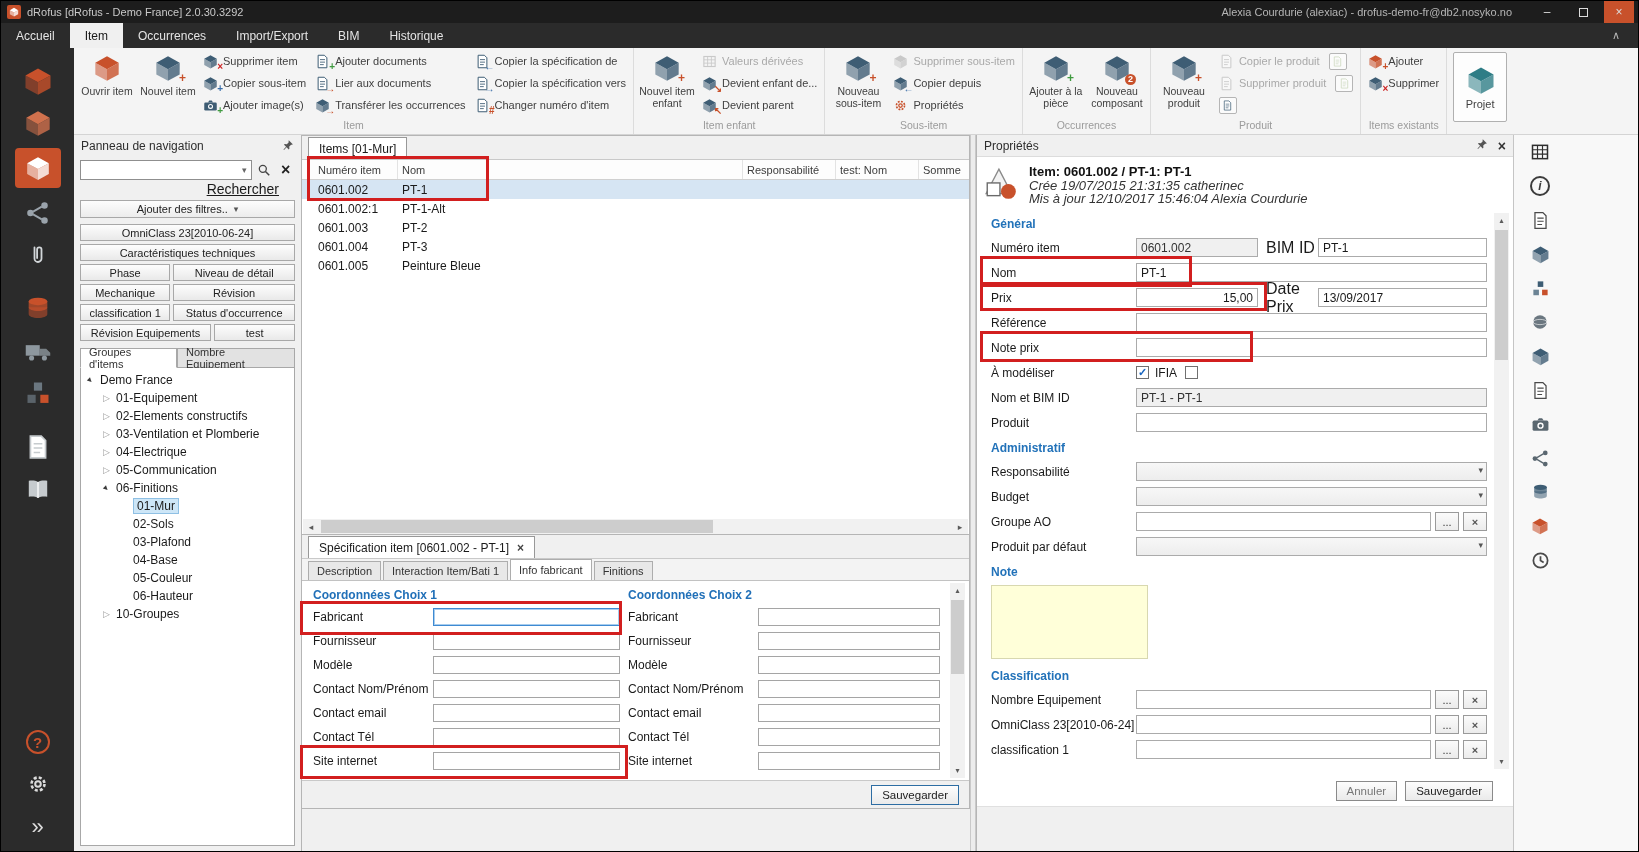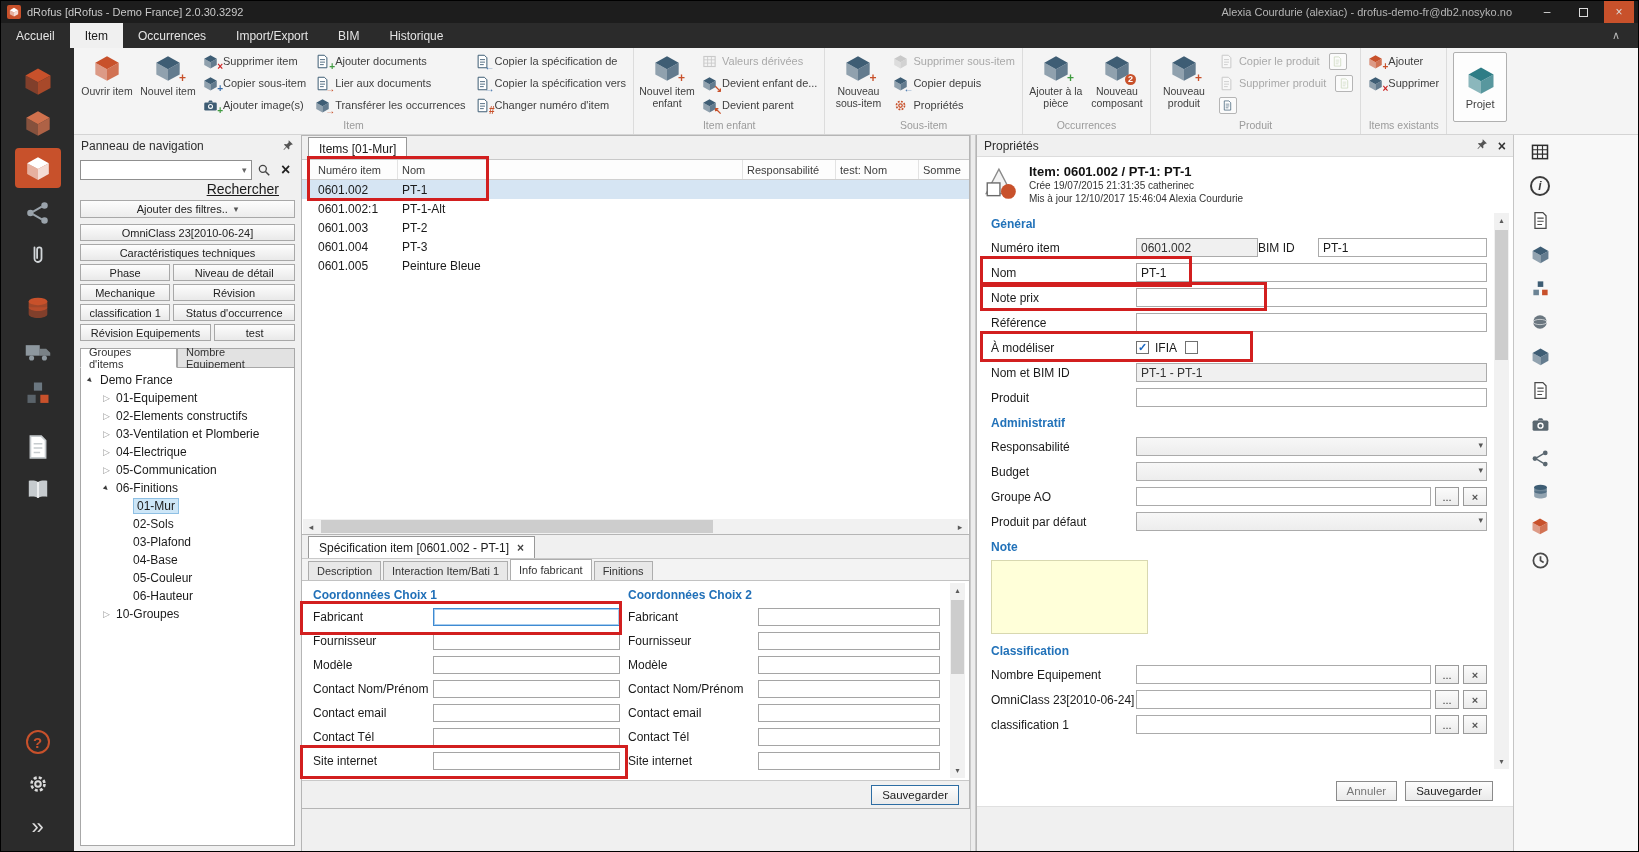--- a/index.html
+++ b/index.html
@@ -139,27 +139,27 @@
   .btn { height:20px; padding:0 10px; border:1px solid #8a8a8a; background:linear-gradient(#fdfdfd,#eaeaea); font-size:11.5px; color:#222; display:flex; align-items:center; justify-content:center; }
   .btn.default { border-color:#2d6da3; }
 
   
   .props-panel { width:537px; background:#fff; border-left:1px solid #b5b5b5; display:flex; flex-direction:column; flex:none; }
   .props-header { height:22px; background:#f0f0f0; display:flex; align-items:center; padding:0 7px; font-size:12px; color:#2e2e2e; border-bottom:1px solid #dcdcdc; flex:none; }
   .props-header .sp { flex:1; }
   .ph-x { font-size:14px; font-weight:bold; color:#333; margin-left:10px; }
   .pitem-head { height:54px; display:flex; align-items:center; gap:10px; padding:0 6px; flex:none; }
   .pitem-title { font-size:13px; font-weight:bold; color:#111; }
-  .pitem-meta { font-size:10px; color:#333; line-height:13px; }
+  .pitem-meta { font-size:13px; font-style:italic; color:#333; line-height:13px; }
   .props-content { height:565px; position:relative; flex:none; overflow:hidden; }
   .psec { color:#2272b9; font-weight:bold; font-size:12px; padding:6px 0 2px 14px; height:24px; }
   .psec.first { padding-top:6px; height:24px; }
   .prow { display:flex; align-items:center; height:25px; padding:0 26px 0 14px; }
   .plabel { width:145px; font-size:12px; flex:none; }
-  .plabel2 { width:60px; font-size:12px; flex:none; }
+  .plabel2 { width:60px; font-size:16px; flex:none; padding-left:8px; }
   .pfield { height:19px; border:1px solid #ababab; background:#fff; font:12px "Liberation Sans",sans-serif; padding:0 4px; color:#1a1a1a; }
   input.pfield { outline:none; }
   .ro { background:#f0f0f0; color:#333; }
   .w1 { width:122px; flex:none; }
   .fx { flex:1; min-width:0; }
   .tr { text-align:right; }
   .cb { width:13px; height:13px; border:1px solid #707070; background:#fff; display:inline-flex; align-items:center; justify-content:center; flex:none; }
   .cb.checked::after { content:"✓"; color:#1a66c0; font-size:11px; font-weight:bold; line-height:11px; }
   .cblabel { font-size:12px; margin:0 8px 0 6px; }
   .pdrop { flex:1; height:19px; border:1px solid #ababab; background:linear-gradient(#f7f7f7,#ededed); position:relative; min-width:0; }
@@ -910,25 +910,31 @@
               <span class="plabel">Numéro item</span>
               <input class="pfield ro w1" readonly="" value="0601.002" style="">
               <span class="plabel2">BIM ID</span>
               <input class="pfield fx" value="PT-1" style="">
             </div>
             <div class="prow">
               <span class="plabel">Nom</span>
               <input class="pfield fx" value="PT-1" style="">
             </div>
             <div class="prow">
+              <span class="plabel">Prix</span>
+              <input class="pfield w1 tr" value="15,00" style="">
+              <span class="plabel2">Date Prix</span>
+              <input class="pfield fx" value="13/09/2017" style="">
+            </div>
+            <div class="prow">
+              <span class="plabel">Référence</span>
+              <input class="pfield fx" style="">
+            </div>
+            <div class="prow">
               <span class="plabel">Note prix</span>
-              <input class="pfield fx" style="">
-            </div>
-            <div class="prow">
-              <span class="plabel">Référence</span>
               <input class="pfield fx" style="">
             </div>
             <div class="prow">
               <span class="plabel">À modéliser</span>
               <span class="cb checked"></span>
               <span class="cblabel">IFIA</span>
               <span class="cb"></span>
             </div>
             <div class="prow">
               <span class="plabel">Nom et BIM ID</span>

